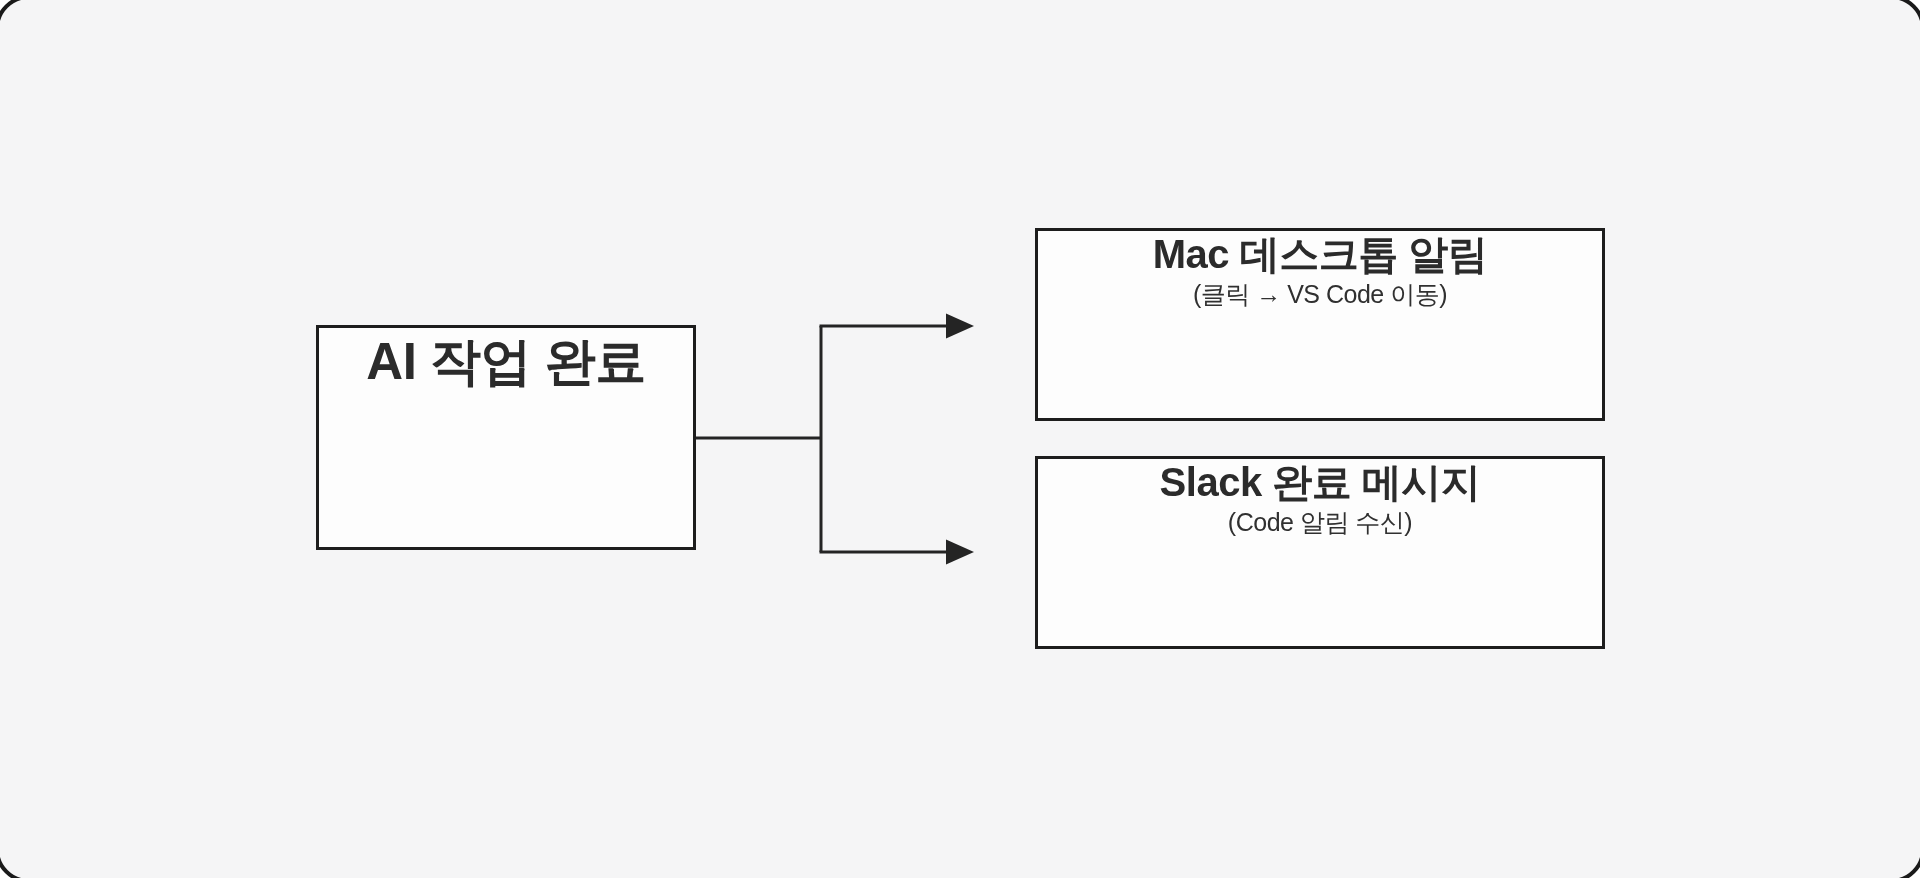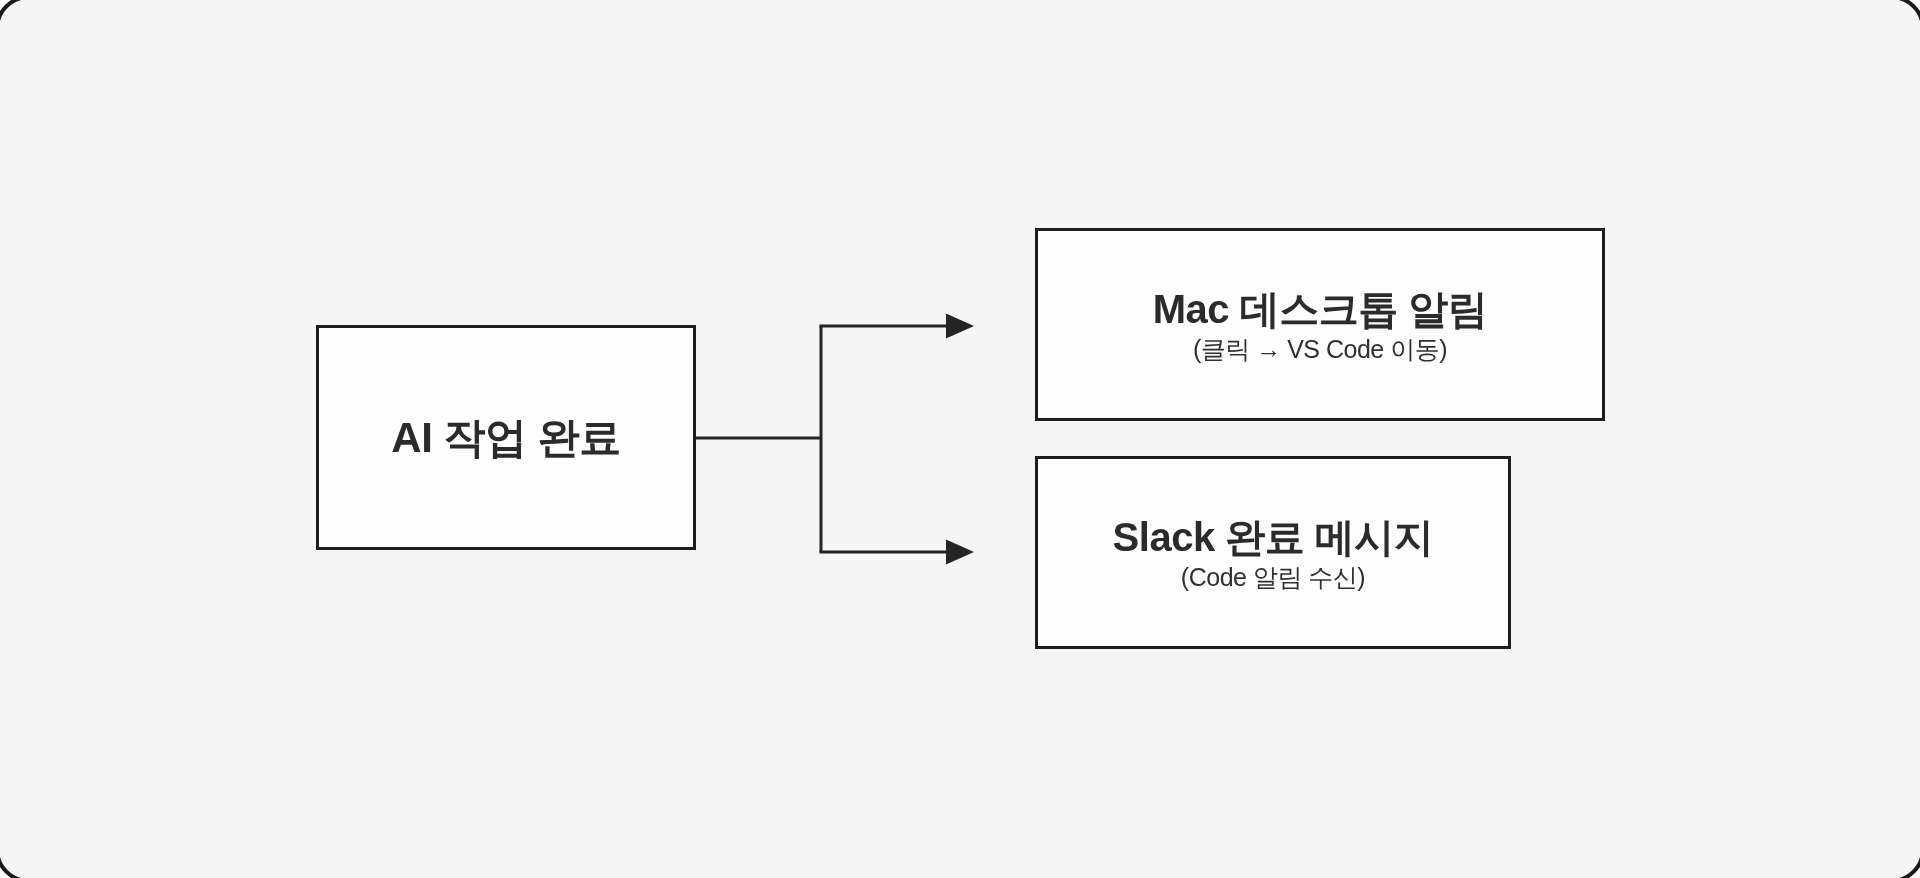--- a/index.html
+++ b/index.html
@@ -20,27 +20,27 @@
     position:absolute;left:-5px;top:-5px;right:-5px;bottom:-5px;
     background:var(--bg);
     border:4px solid var(--frame);
     border-radius:34px;
   }
   .connector-svg{position:absolute;left:0;top:0;width:1920px;height:878px;}
   .node{
     position:absolute;
     background:var(--node-bg);
     border:3px solid var(--node-border);
-    display:flex;flex-direction:column;align-items:center;justify-content:center;
+    display:flex;flex-direction:column;align-items:center;
     text-align:center;
   }
   .node-source{left:316px;top:325px;width:380px;height:225px;}
   .node-top{left:1035px;top:228px;width:570px;height:193px;}
-  .node-bottom{left:1035px;top:456px;width:476px;height:193px;}
-  .node-label{font-size:42px;font-weight:600;color:var(--text);letter-spacing:-0.5px;}
+  .node-bottom{left:1035px;top:456px;width:570px;height:193px;}
+  .node-label{font-size:51px;font-weight:600;color:var(--text);letter-spacing:-0.5px;}
   .node-title{font-size:40px;font-weight:600;color:var(--text);letter-spacing:-0.5px;line-height:1.15;}
   .node-subtitle{font-size:25px;font-weight:400;color:var(--subtext);letter-spacing:-0.5px;margin-top:4px;line-height:1.1;}
 </style>
 </head>
 <body>
 
 <div class="stage">
   <div class="canvas"></div>
 
   <svg class="connector-svg" viewBox="0 0 1920 878" xmlns="http://www.w3.org/2000/svg">

